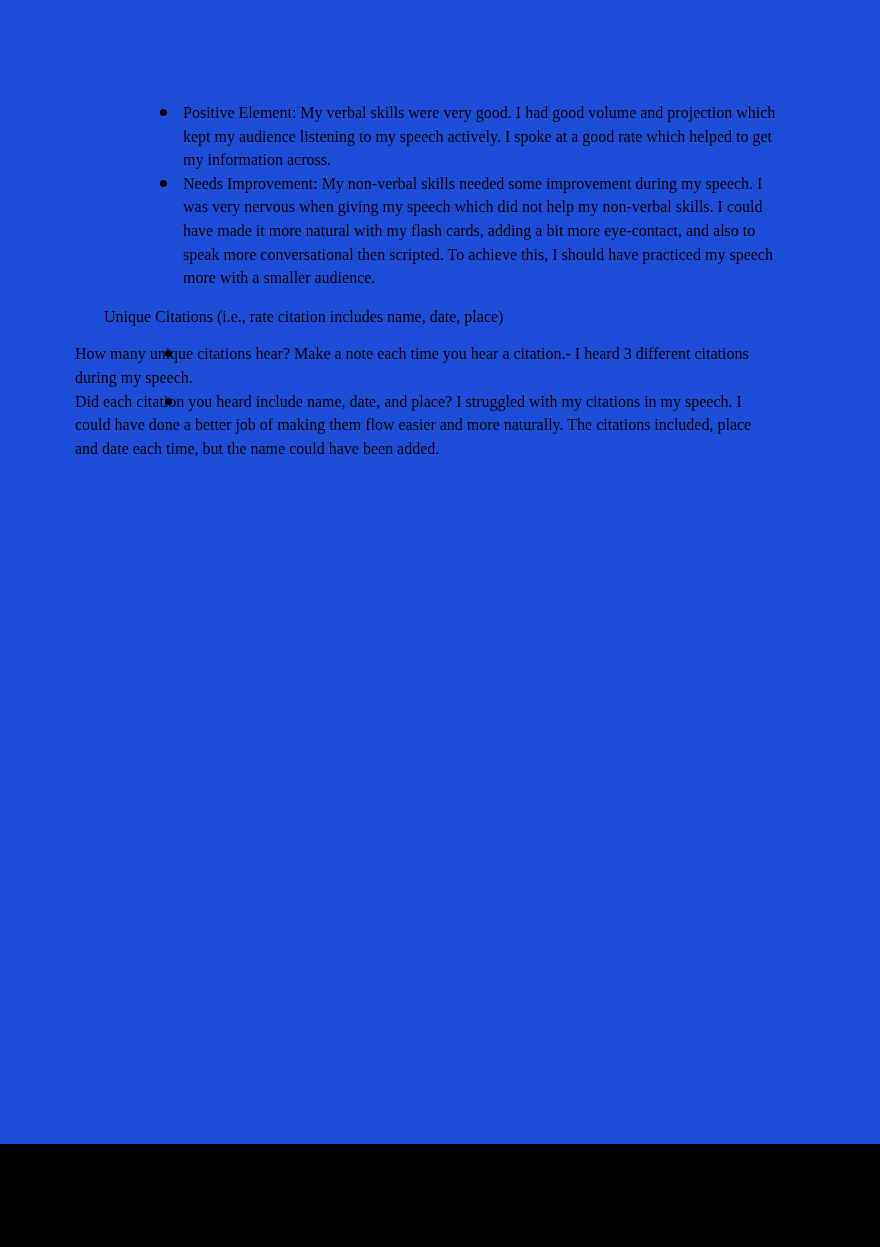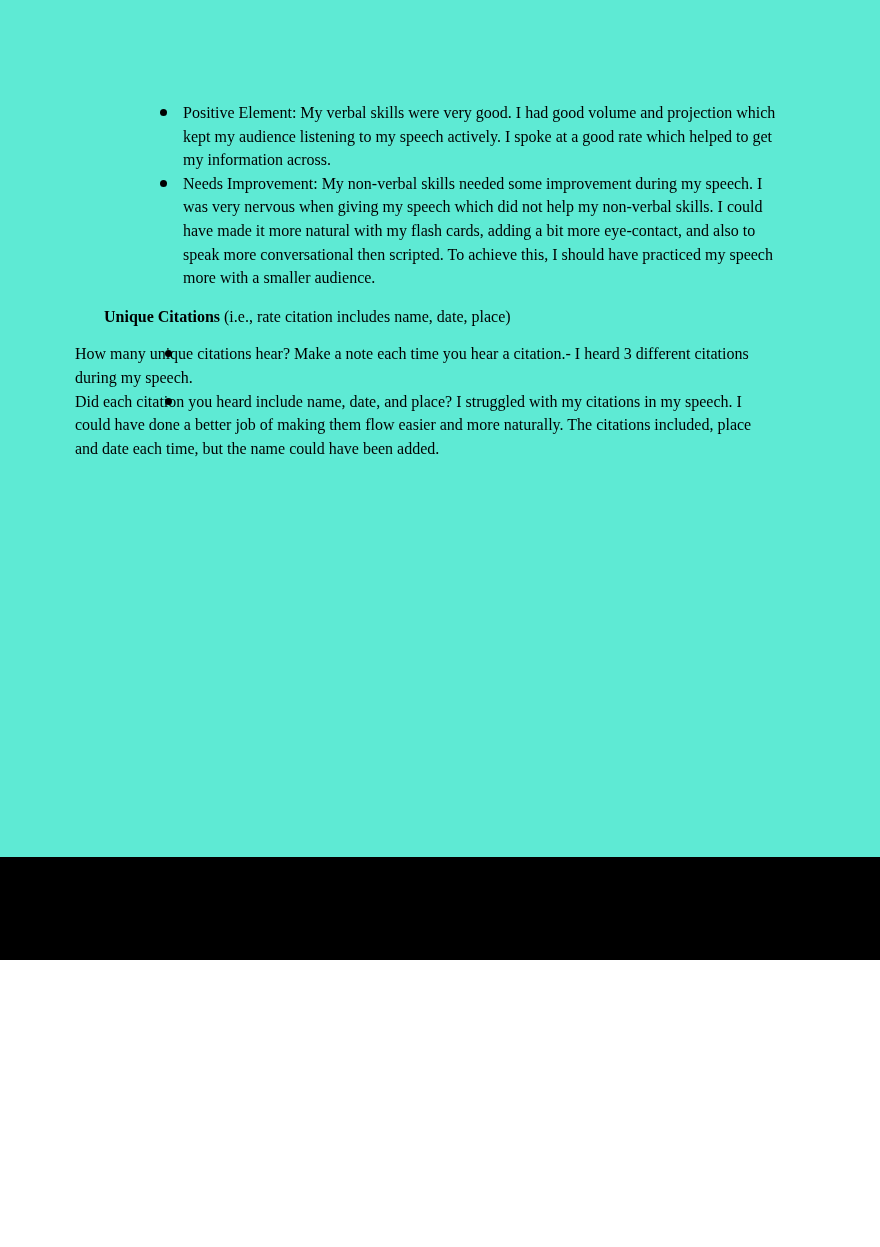--- a/index.html
+++ b/index.html
@@ -9,22 +9,22 @@
     height: 1247px;
     background: #ffffff;
     font-family: "Liberation Serif", "DejaVu Serif", serif;
     font-size: 16px;
     line-height: 23.6px;
     color: #000000;
   }
   .page {
     position: relative;
     width: 880px;
-    height: 960px;
-    background: #5eead4;
+    height: 1247px;
+    background: #1d4ed8;
     overflow: hidden;
   }
   .content {
     padding-top: 101px;
   }
   ul.doc-list {
     list-style: none;
     margin: 0;
     padding: 0;
   }
@@ -42,21 +42,21 @@
     border-radius: 50%;
     background: #000000;
   }
   ul.doc-list.list-2 li { padding-left: 75px; }
   ul.doc-list.list-2 li .bullet { left: 165px; }
   .heading {
     margin: 15px 0 14px 0;
     padding-left: 104px;
     padding-right: 104px;
   }
-  .heading .bold { font-weight: bold; }
+  .heading .bold { font-weight: normal; }
   .bottom-bar {
     position: absolute;
     left: 0;
     bottom: 0;
     width: 100%;
     height: 103px;
     background: #000000;
   }
 </style>
 </head>

